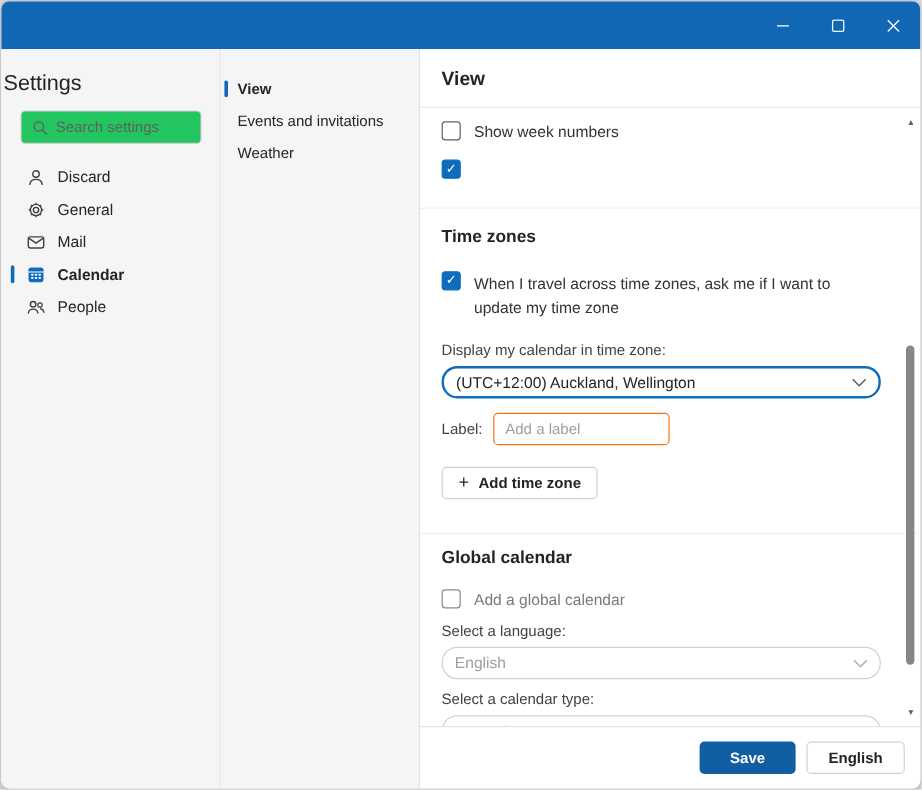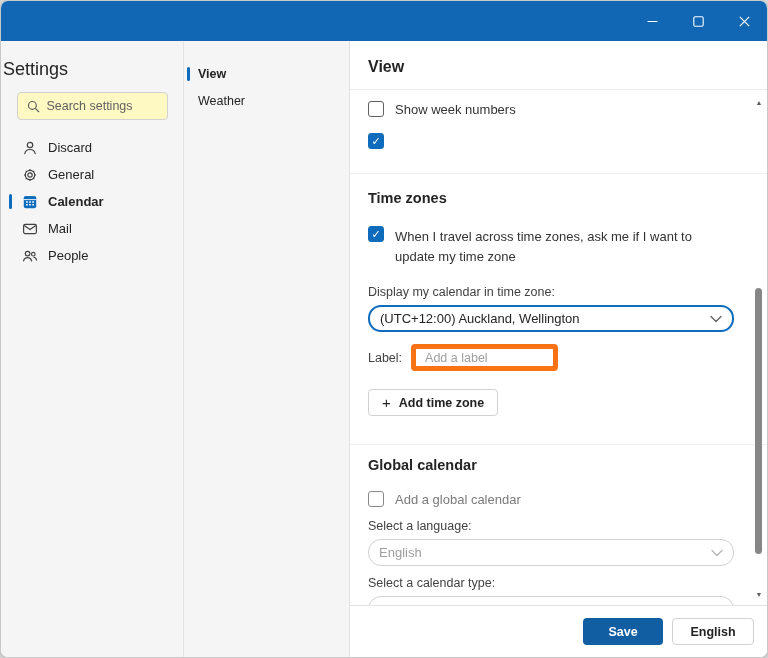--- a/index.html
+++ b/index.html
@@ -38,21 +38,21 @@
     border-right:1px solid #e3e3e3;
     padding:16px 0 0 0;
   }
   .sidebar-title {
     font-size:18px; font-weight:400; color:#242424;
     padding:2px 16px 12px 2px;
   }
   .searchbox {
     margin:0 15px 14px 16px;
     height:28px;
-    background:#fef9c3;
+    background:#22c55e;
     border:1px solid #d1d1d1;
     border-radius:4px;
     display:flex; align-items:center;
     padding:0 8px;
     gap:6px;
   }
   .searchbox input {
     border:none; outline:none; background:transparent;
     font-family:"Liberation Sans", sans-serif;
     font-size:12.5px; color:#242424; width:100%;
@@ -151,21 +151,21 @@
     font-size:13px; color:#242424;
     cursor:pointer;
   }
   .selectbox.focused { border:2px solid #0f6cbd; }
   .selectbox.disabled { color:#9e9e9e; cursor:default; }
   .chev { color:#616161; }
   .selectbox.disabled .chev { color:#b5b5b5; }
   .label-row { display:flex; align-items:center; gap:9px; }
   .text-input {
     width:147px; height:27px;
-    border:5px solid #f97316; border-radius:4px;
+    border:1px solid #f97316; border-radius:4px;
     padding:0 9px;
     font-family:"Liberation Sans", sans-serif;
     font-size:12.5px; color:#6d28d9;
     outline:none; background:#fff;
   }
   .text-input::placeholder { color:#9e9e9e; }
   .btn-outline {
     display:inline-flex; align-items:center; gap:8px;
     height:27px;
     border:1px solid #d1d1d1; border-radius:4px;
@@ -288,20 +288,31 @@
           <svg width="16" height="16" viewBox="0 0 16 16">
               <circle cx="8" cy="8" r="2.2" fill="none" stroke="#424242" stroke-width="1.2"></circle>
               <path d="M8 1.6 L8.9 3.4 L10.9 2.9 L11.3 4.9 L13.3 5.3 L12.6 7.2 L14.2 8.5 L12.8 10 L13.7 11.8 L11.8 12.5 L11.7 14.5 L9.7 14.2 L8.6 15.9" fill="none" stroke="none"></path>
               <g fill="none" stroke="#424242" stroke-width="1.2">
                 <path d="M8 2 v1.4 M8 12.6 v1.4 M2 8 h1.4 M12.6 8 h1.4 M3.8 3.8 l1 1 M11.2 11.2 l1 1 M12.2 3.8 l-1 1 M4.8 11.2 l-1 1"></path>
                 <circle cx="8" cy="8" r="4.7"></circle>
               </g>
             </svg>
         </span>
         <span class="nav-label">General</span>
+      </div>
+
+      <div class="nav-item">
+
+        <span class="nav-icon">
+          <svg width="16" height="16" viewBox="0 0 16 16">
+              <rect x="1.6" y="3.4" width="12.8" height="9.2" rx="1.5" fill="none" stroke="#424242" stroke-width="1.2"></rect>
+              <path d="M2.2 4.6 L8 8.6 L13.8 4.6" fill="none" stroke="#424242" stroke-width="1.2" stroke-linejoin="round"></path>
+            </svg>
+        </span>
+        <span class="nav-label">Mail</span>
       </div>
 
       <div class="nav-item selected">
         <span class="sel-bar"></span>
         <span class="nav-icon">
           <svg width="16" height="16" viewBox="0 0 16 16">
               <rect x="1.8" y="2.2" width="12.4" height="12" rx="2" fill="#0f6cbd"></rect>
               <rect x="1.8" y="2.2" width="12.4" height="3.2" rx="1.6" fill="#0f6cbd"></rect>
               <line x1="1.8" y1="5.6" x2="14.2" y2="5.6" stroke="#ffffff" stroke-width="0.9"></line>
               <g fill="#ffffff">
@@ -314,45 +325,38 @@
               </g>
             </svg>
         </span>
         <span class="nav-label">Calendar</span>
       </div>
 
       <div class="nav-item">
 
         <span class="nav-icon">
           <svg width="16" height="16" viewBox="0 0 16 16">
-              <rect x="1.6" y="3.4" width="12.8" height="9.2" rx="1.5" fill="none" stroke="#424242" stroke-width="1.2"></rect>
-              <path d="M2.2 4.6 L8 8.6 L13.8 4.6" fill="none" stroke="#424242" stroke-width="1.2" stroke-linejoin="round"></path>
-            </svg>
-        </span>
-        <span class="nav-label">Mail</span>
-      </div>
-
-      <div class="nav-item">
-
-        <span class="nav-icon">
-          <svg width="16" height="16" viewBox="0 0 16 16">
               <circle cx="5.6" cy="5.6" r="2.3" fill="none" stroke="#424242" stroke-width="1.2"></circle>
               <path d="M1.6 12.8 C2.1 10.5 3.7 9.6 5.6 9.6 C7.5 9.6 9.1 10.5 9.6 12.8" fill="none" stroke="#424242" stroke-width="1.2" stroke-linecap="round"></path>
               <circle cx="11.3" cy="6.2" r="1.8" fill="none" stroke="#424242" stroke-width="1.1"></circle>
               <path d="M11.8 9.3 C13.4 9.5 14.3 10.4 14.6 12.2" fill="none" stroke="#424242" stroke-width="1.1" stroke-linecap="round"></path>
             </svg>
         </span>
         <span class="nav-label">People</span>
       </div>
     </div>
 
     <div class="subnav">
       <div class="subnav-item selected">
         <span class="sel-bar"></span>
         <span>View</span>
+      </div>
+      <div class="subnav-item">
+        
+        <span>Events and invitations</span>
       </div>
       <div class="subnav-item">
         
         <span>Weather</span>
       </div>
     </div>
 
     <div class="main">
       <div class="main-header">
         <div class="main-title">View</div>

